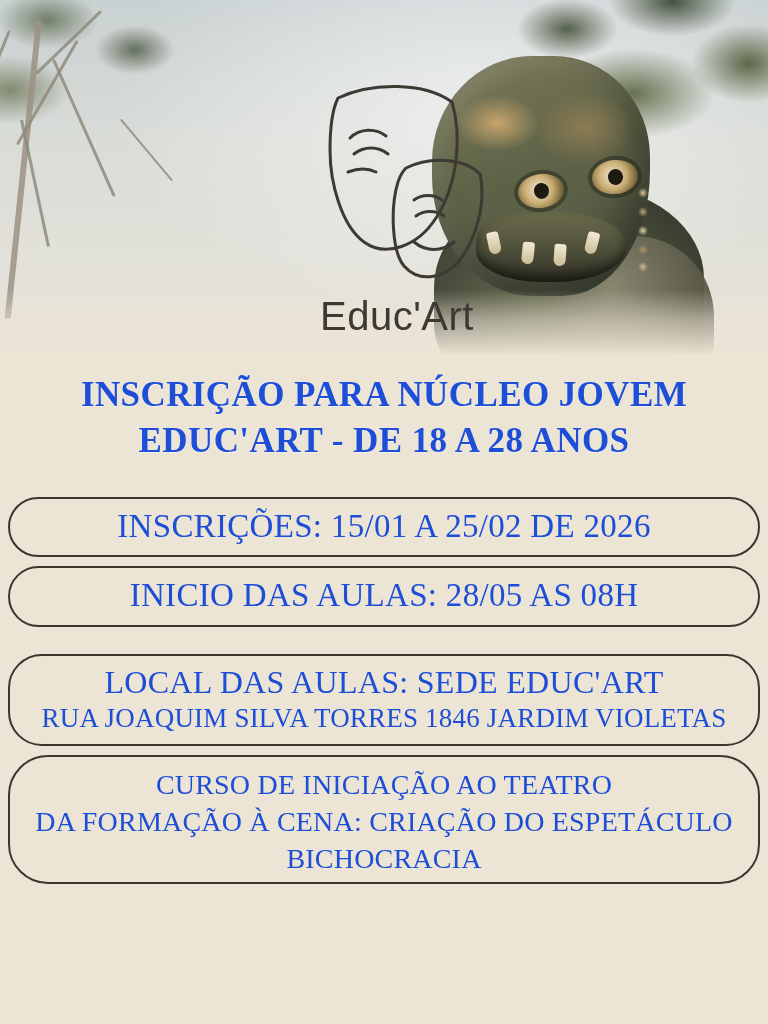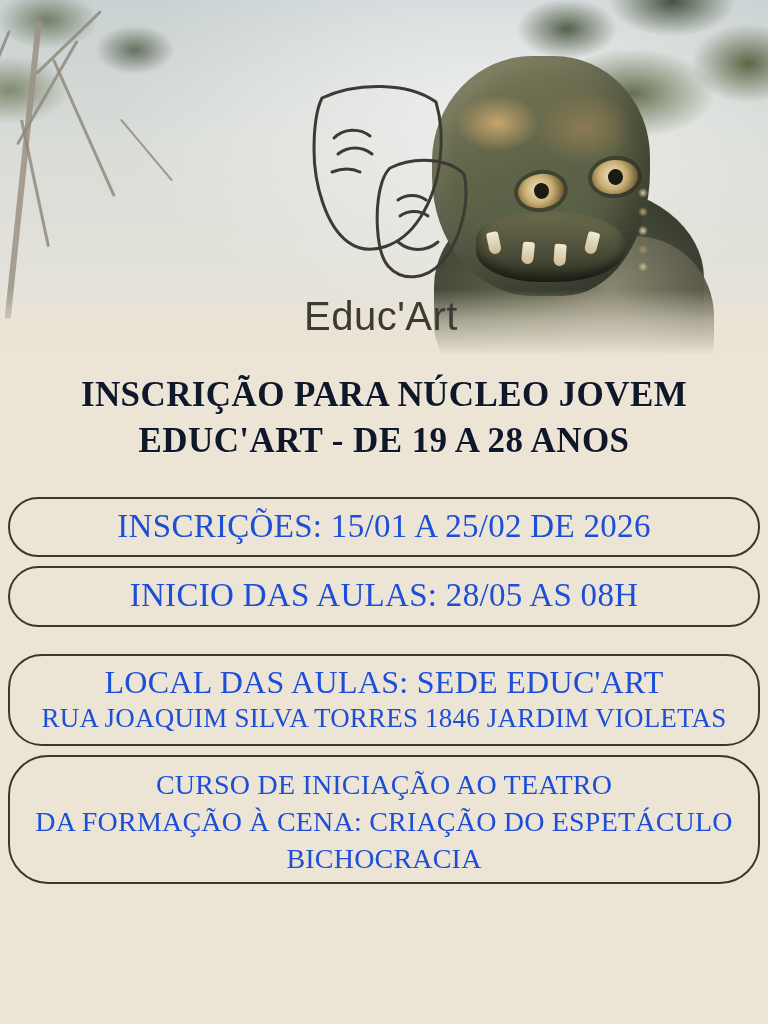--- a/index.html
+++ b/index.html
@@ -164,21 +164,21 @@
   .hero-fade {
     position: absolute;
     left: 0; bottom: 0;
     width: 100%; height: 66px;
     background: linear-gradient(180deg, rgba(236,228,213,0) 0%, rgba(236,228,213,.55) 45%, #ece4d5 100%);
   }
 
   
   .logo-wrap {
     position: absolute;
-    left: 276px; top: 76px;
+    left: 292px; top: 76px;
     width: 200px; height: 280px;
     pointer-events: none;
   }
   .logo-mask { position: absolute; left: 10px; top: 0; }
   .logo-text {
     position: absolute;
     left: 0; top: 218px;
     width: 210px;
     text-align: center;
     font-family: "Liberation Sans", sans-serif;
@@ -190,21 +190,21 @@
   
   .title {
     position: absolute;
     left: 0; top: 372px;
     width: 768px;
     text-align: center;
     font-family: "Liberation Serif", serif;
     font-size: 35px;
     font-weight: 700;
     line-height: 1.30;
-    color: #0f172a;
+    color: #1d4ed8;
     letter-spacing: .4px;
     text-shadow: 0 1px 0 rgba(255,255,255,.45);
   }
 
   
   .pills {
     position: absolute;
     left: 8px; top: 497px;
     width: 752px;
   }
@@ -294,21 +294,21 @@
         <path d="M112 124 C120 118 132 118 140 124"></path>
         <path d="M114 140 C122 134 134 134 142 140"></path>
         <path d="M112 166 C124 176 140 176 152 166"></path>
       </g>
     </svg>
     <div class="logo-text">Educ'Art</div>
   </div>
 
   <div class="title">
     <div>INSCRIÇÃO PARA NÚCLEO JOVEM</div>
-    <div>EDUC'ART - DE 19 A 28 ANOS</div>
+    <div>EDUC'ART - DE 18 A 28 ANOS</div>
   </div>
 
   <div class="pills">
 
     <div class="pill">
       <div class="l1">INSCRIÇÕES: 15/01 A 25/02 DE 2026</div>
     </div>
 
     <div class="pill">
       <div class="l1">INICIO DAS AULAS: 28/05 AS 08H</div>

